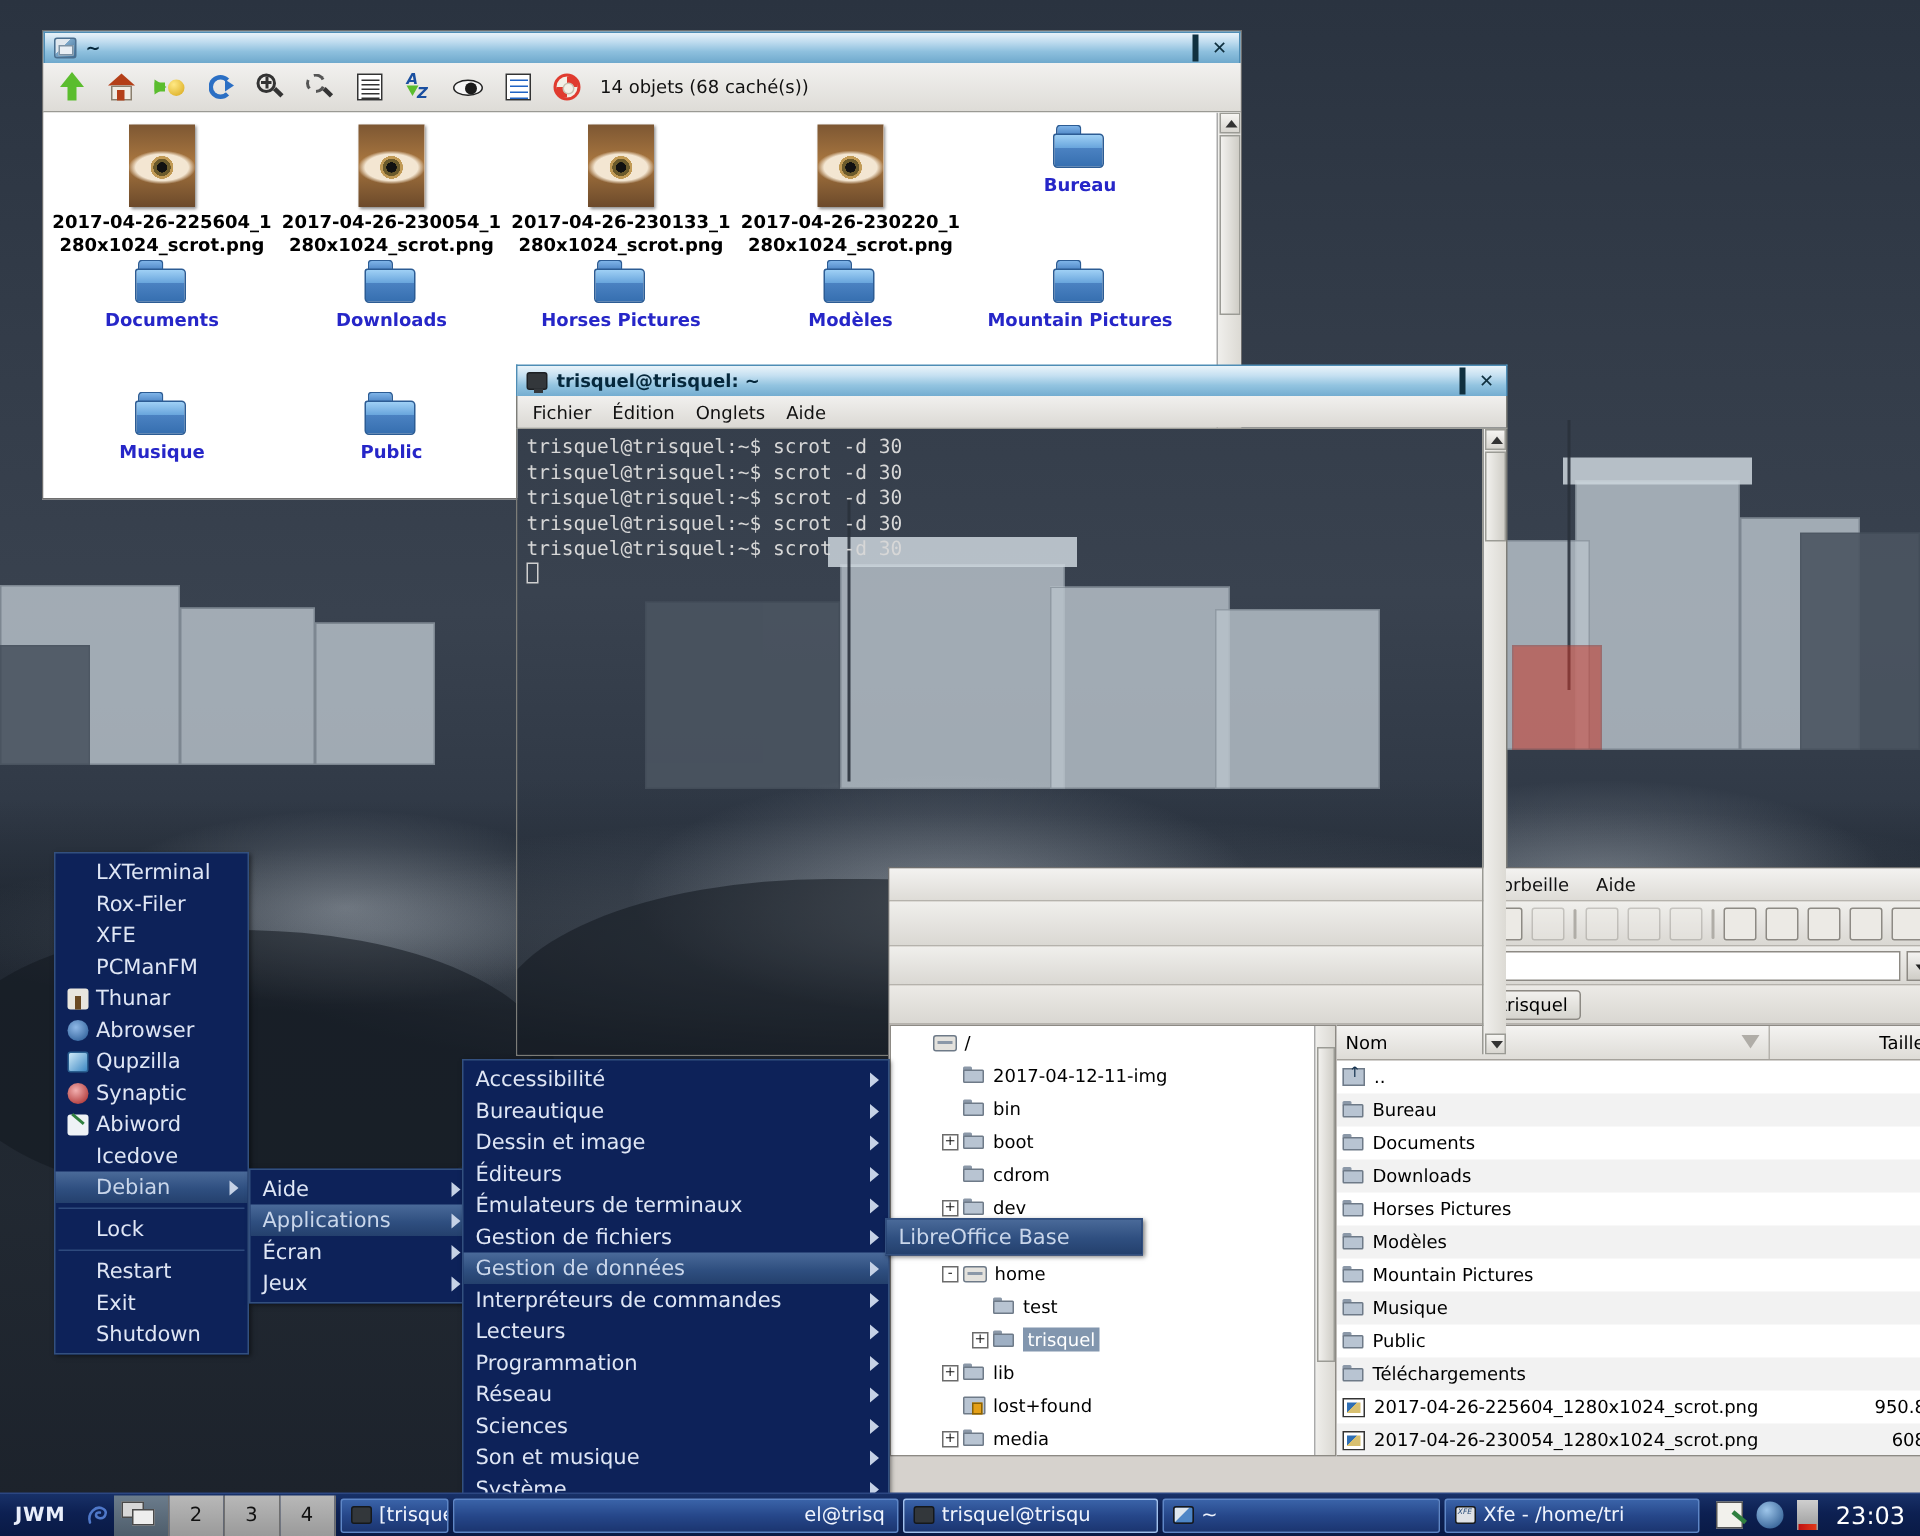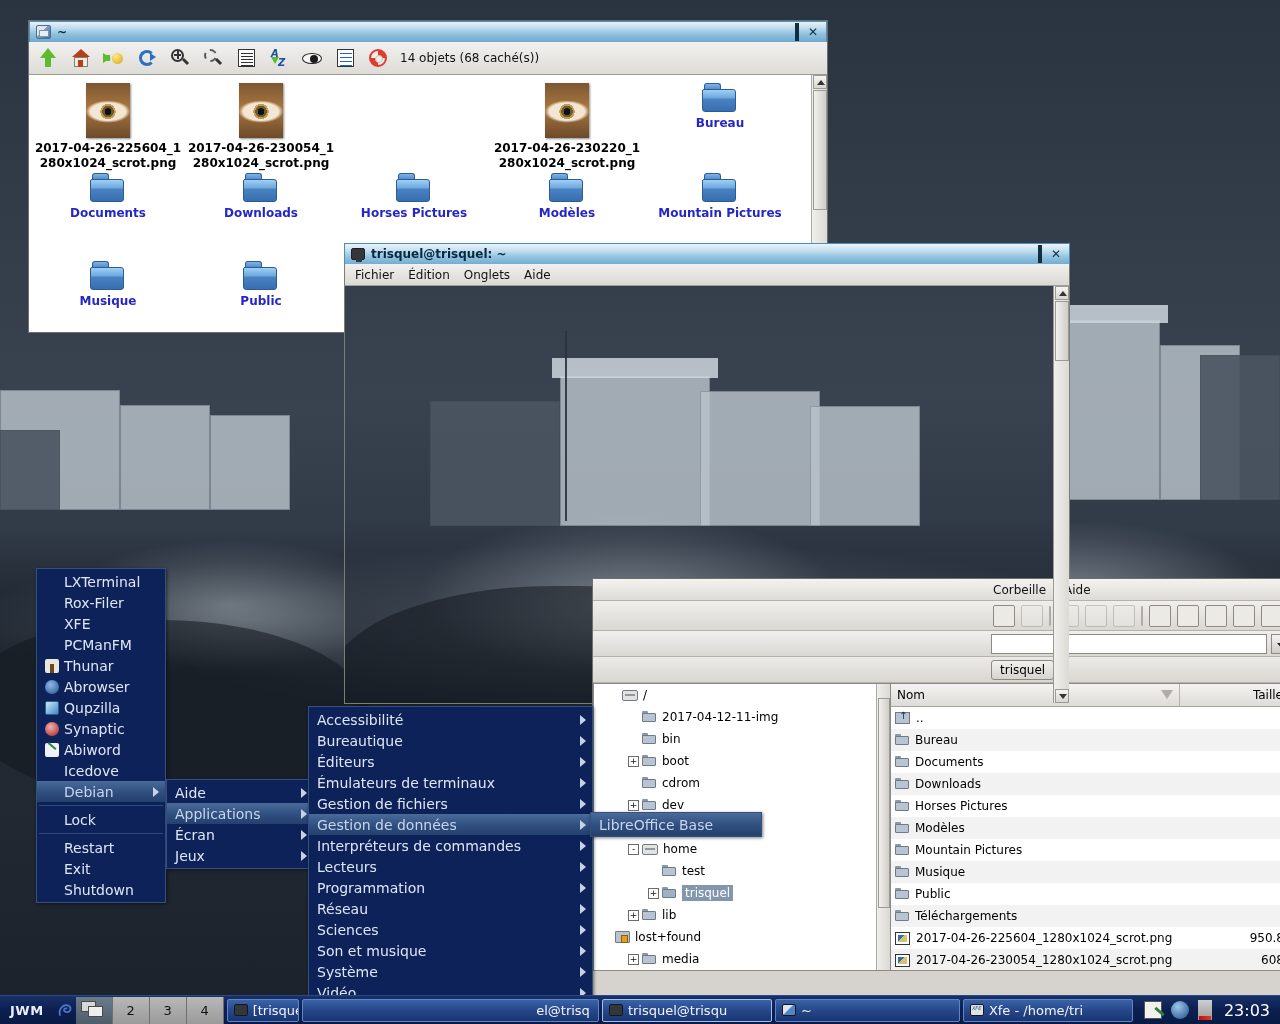--- a/index.html
+++ b/index.html
@@ -160,21 +160,21 @@
   }
   .sb-up{top:0;} .sb-dn{bottom:0;}
   .sb-up:after{content:"";position:absolute;left:3px;top:4px;width:0;height:0;
     border-left:4px solid transparent;border-right:4px solid transparent;border-bottom:5px solid #333;}
   .sb-dn:after{content:"";position:absolute;left:3px;top:4px;width:0;height:0;
     border-left:4px solid transparent;border-right:4px solid transparent;border-top:5px solid #333;}
   .sb-thumb{position:absolute;left:1px;top:15px;width:14px;height:120px;
     background: linear-gradient(90deg,#f2f1ee,#cfcdc6);border:1px solid #9b9b95;}
 
   
-  #term { left: 344px; top: 243px; width: 726px; height: 462px; }
+  #term { left: 344px; top: 243px; width: 661px; height: 462px; }
   #term .titlebar {
     background: linear-gradient(180deg,#eaf4fa 0%, #c5e0f1 32%, #93c4e0 64%, #74add0 100%);
   }
   .term-mon { width:14px;height:12px;background:#33373b;border:1px solid #1d2024;border-radius:2px;position:relative;}
   .term-mon:after{content:"";position:absolute;left:4px;bottom:-3px;width:6px;height:3px;background:#33373b;}
   .term-menubar {
     height: 22px; background: linear-gradient(180deg,#f1f0ee,#dbd9d4);
     border-left:1px solid #7d7d78; border-right:1px solid #7d7d78;
     border-bottom:1px solid #9f9f99;
     display:flex; align-items:center; gap:14px; padding: 0 10px;
@@ -446,20 +446,24 @@
   <div class="rox-body">
     <div class="rox-grid">
       <div class="rox-item file" style="left:2px;top:8px;">
           <span class="eyethumb"></span>
           <span class="lbl">2017-04-26-225604_1280x1024_scrot.png</span>
         </div>
       <div class="rox-item file" style="left:155px;top:8px;">
           <span class="eyethumb"></span>
           <span class="lbl">2017-04-26-230054_1280x1024_scrot.png</span>
         </div>
+      <div class="rox-item file" style="left:308px;top:8px;">
+          <span class="eyethumb"></span>
+          <span class="lbl">2017-04-26-230133_1280x1024_scrot.png</span>
+        </div>
       <div class="rox-item file" style="left:461px;top:8px;">
           <span class="eyethumb"></span>
           <span class="lbl">2017-04-26-230220_1280x1024_scrot.png</span>
         </div>
       <div class="rox-item dir" style="left:614px;top:8px;">
           <span class="foldic">
             <i class="tab"></i>
             <i class="body"></i>
           </span>
           <span class="lbl">Bureau</span>
@@ -551,20 +555,26 @@
         <div class="bldg" style="left:560px;top:390px;width:150px;height:150px;"></div>
         <div class="roof" style="left:552px;top:372px;width:166px;height:20px;"></div>
         <div class="bldg" style="left:700px;top:405px;width:120px;height:135px;"></div>
         <div class="bldg dark" style="left:430px;top:415px;width:130px;height:125px;"></div>
         <div class="bldg" style="left:810px;top:420px;width:110px;height:120px;"></div>
         <div class="pole" style="left:565px;top:345px;height:190px;"></div>
         <div class="foam" style="left:420px;top:530px;width:420px;height:160px;"></div>
         <div class="rock" style="left:330px;top:600px;width:520px;height:220px;"></div>
       </div>
     </div>
+    <div class="term-text"><span>trisquel@trisquel:~$ scrot -d 30</span>
+<span>trisquel@trisquel:~$ scrot -d 30</span>
+<span>trisquel@trisquel:~$ scrot -d 30</span>
+<span>trisquel@trisquel:~$ scrot -d 30</span>
+<span>trisquel@trisquel:~$ scrot -d 30</span>
+<span class="term-cursor"></span></div>
     <div class="term-scroll">
       <div class="sb-up"></div>
       <div class="sb-thumb" style="height:60px;"></div>
       <div class="sb-dn"></div>
     </div>
   </div>
 </div>
 
 <div class="win" id="xfe">
   <div class="xfe-menubar">
@@ -665,21 +675,21 @@
         <span style="background:#8296ae;color:#fff;padding:1px 3px;">trisquel</span>
       </div>
       <div class="tree-row" style="padding-left:34px">
         <span class="tree-exp">+</span>
         <span class="mini-fold">
             <i class="mf-tab"></i>
             <i class="mf-b"></i>
           </span>
         <span>lib</span>
       </div>
-      <div class="tree-row" style="padding-left:21px">
+      <div class="tree-row" style="padding-left:48px">
         <span class="mini-lock"></span>
         <span>lost+found</span>
       </div>
       <div class="tree-row" style="padding-left:34px">
         <span class="tree-exp">+</span>
         <span class="mini-fold">
             <i class="mf-tab"></i>
             <i class="mf-b"></i>
           </span>
         <span>media</span>
@@ -901,20 +911,24 @@
     </div>
 </div>
 
 <div class="jmenu" id="jwm-apps" style="left:308px;top:706px;width:285px;">
   <div class="jitem">
       <span class="jlabel">Accessibilité</span>
       <i class="sub"></i>
     </div>
   <div class="jitem">
       <span class="jlabel">Bureautique</span>
+      <i class="sub"></i>
+    </div>
+  <div class="jitem">
+      <span class="jlabel">Dessin et image</span>
       <i class="sub"></i>
     </div>
   <div class="jitem">
       <span class="jlabel">Éditeurs</span>
       <i class="sub"></i>
     </div>
   <div class="jitem">
       <span class="jlabel">Émulateurs de terminaux</span>
       <i class="sub"></i>
     </div>

